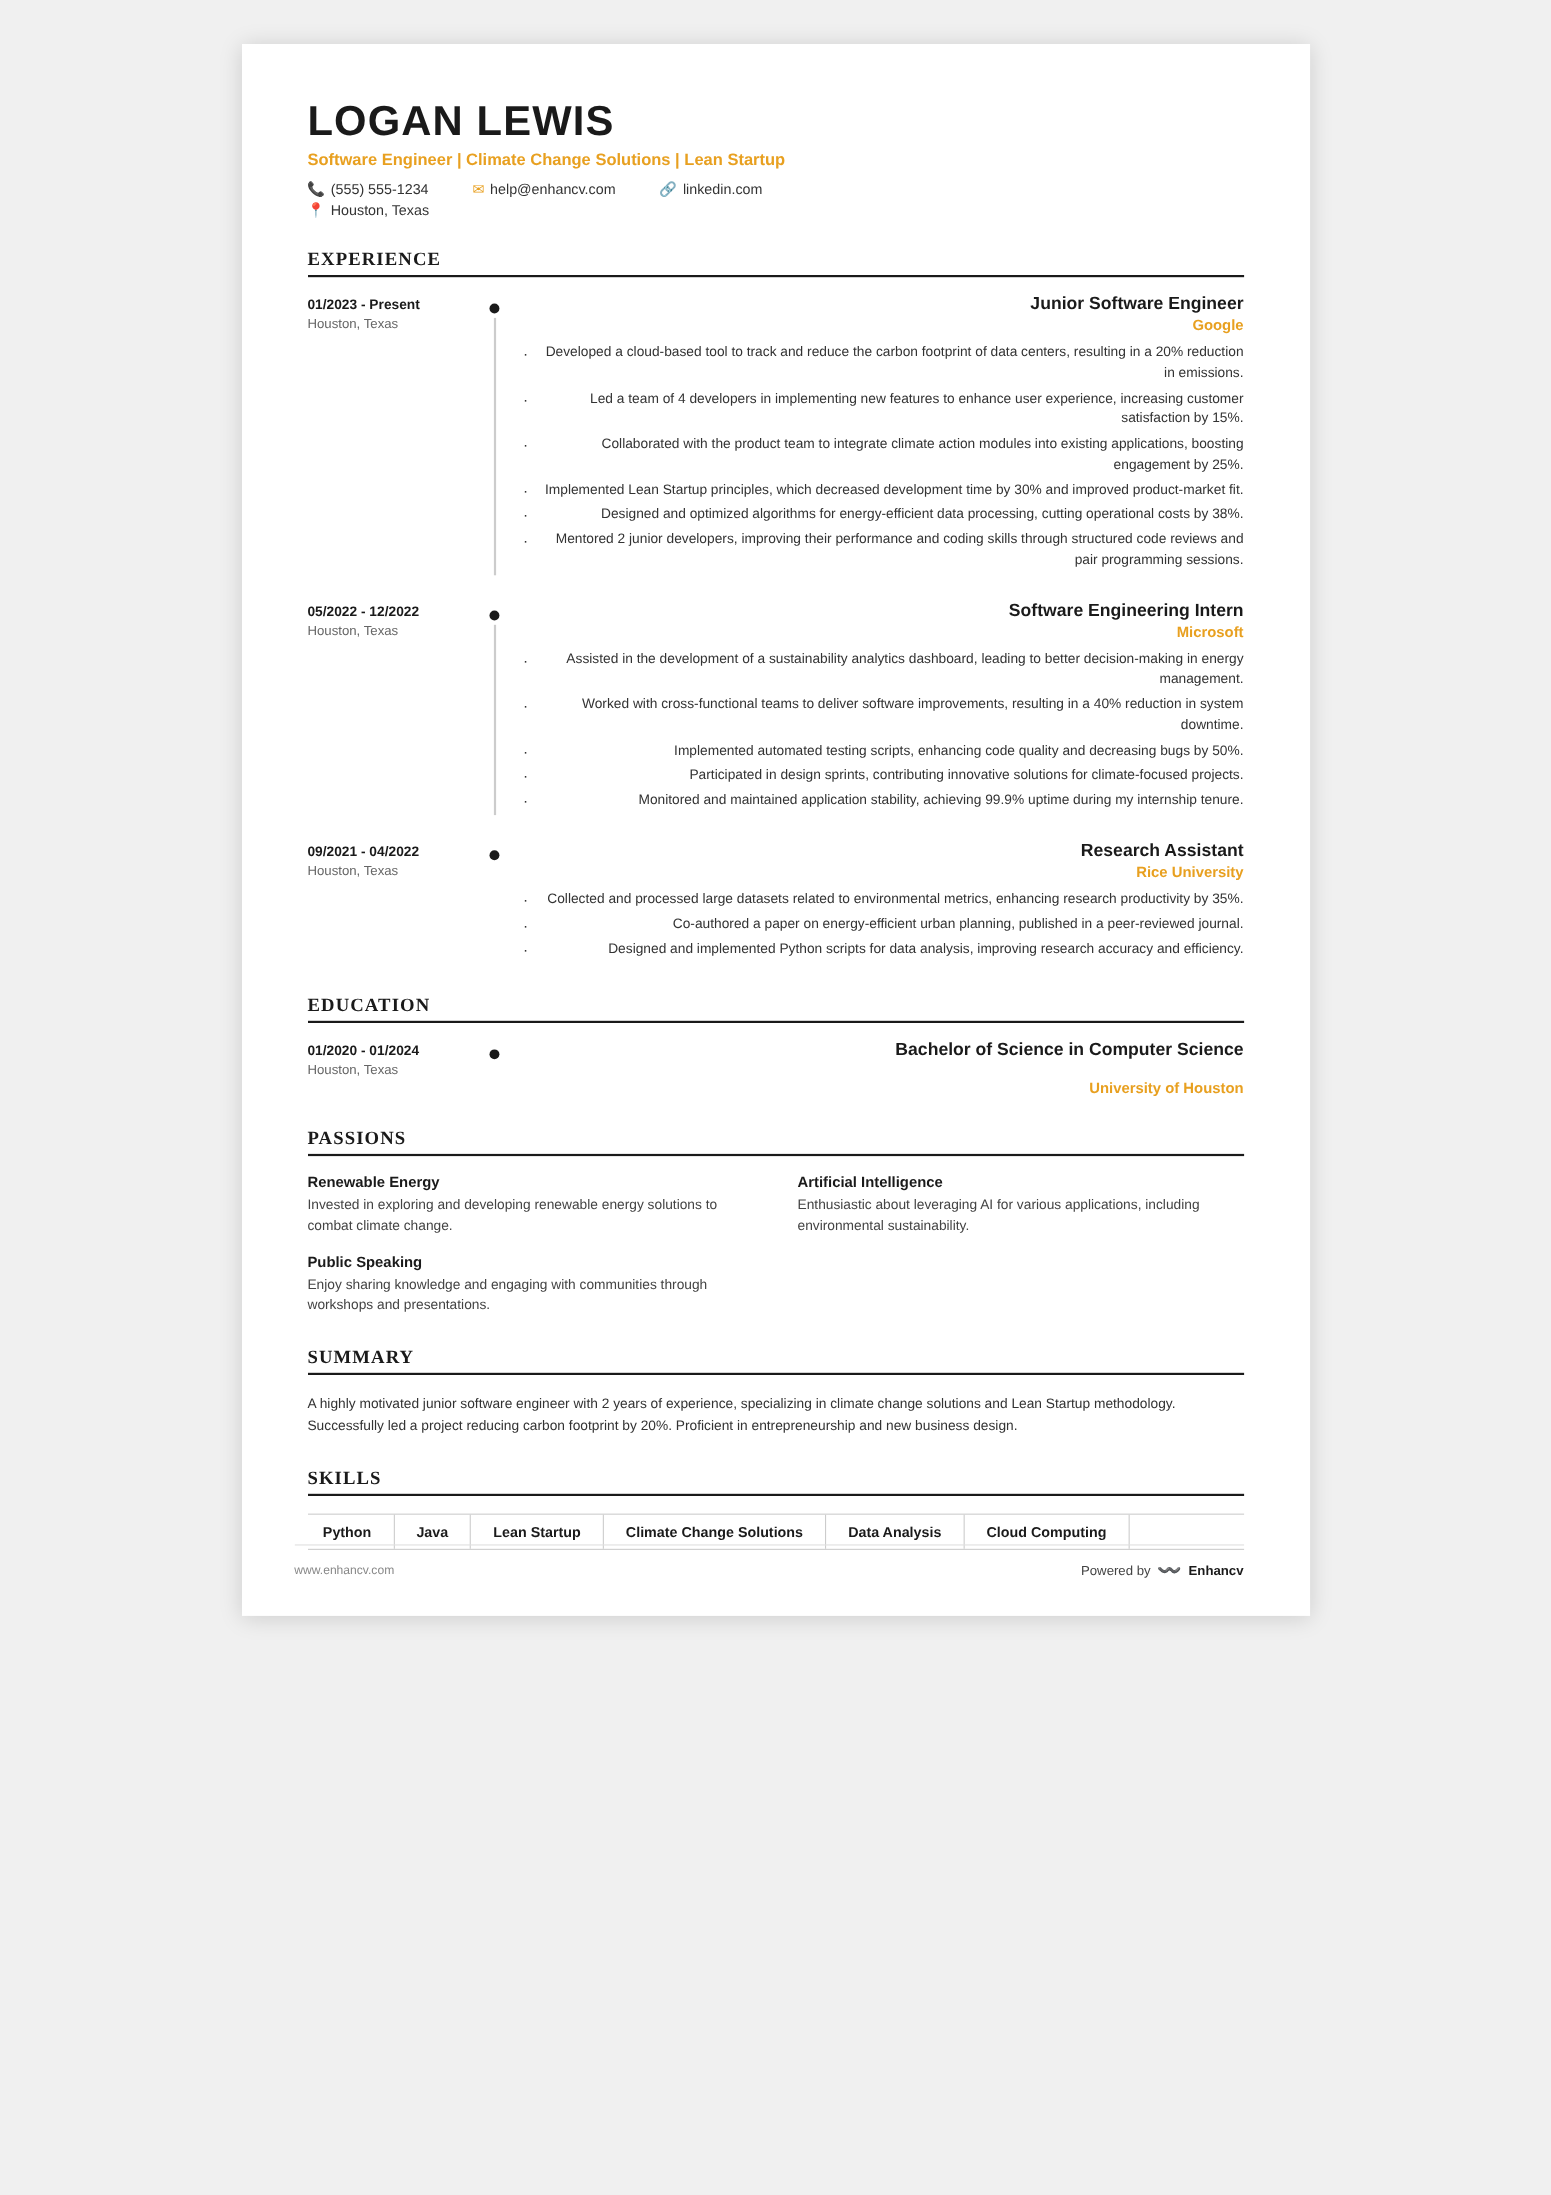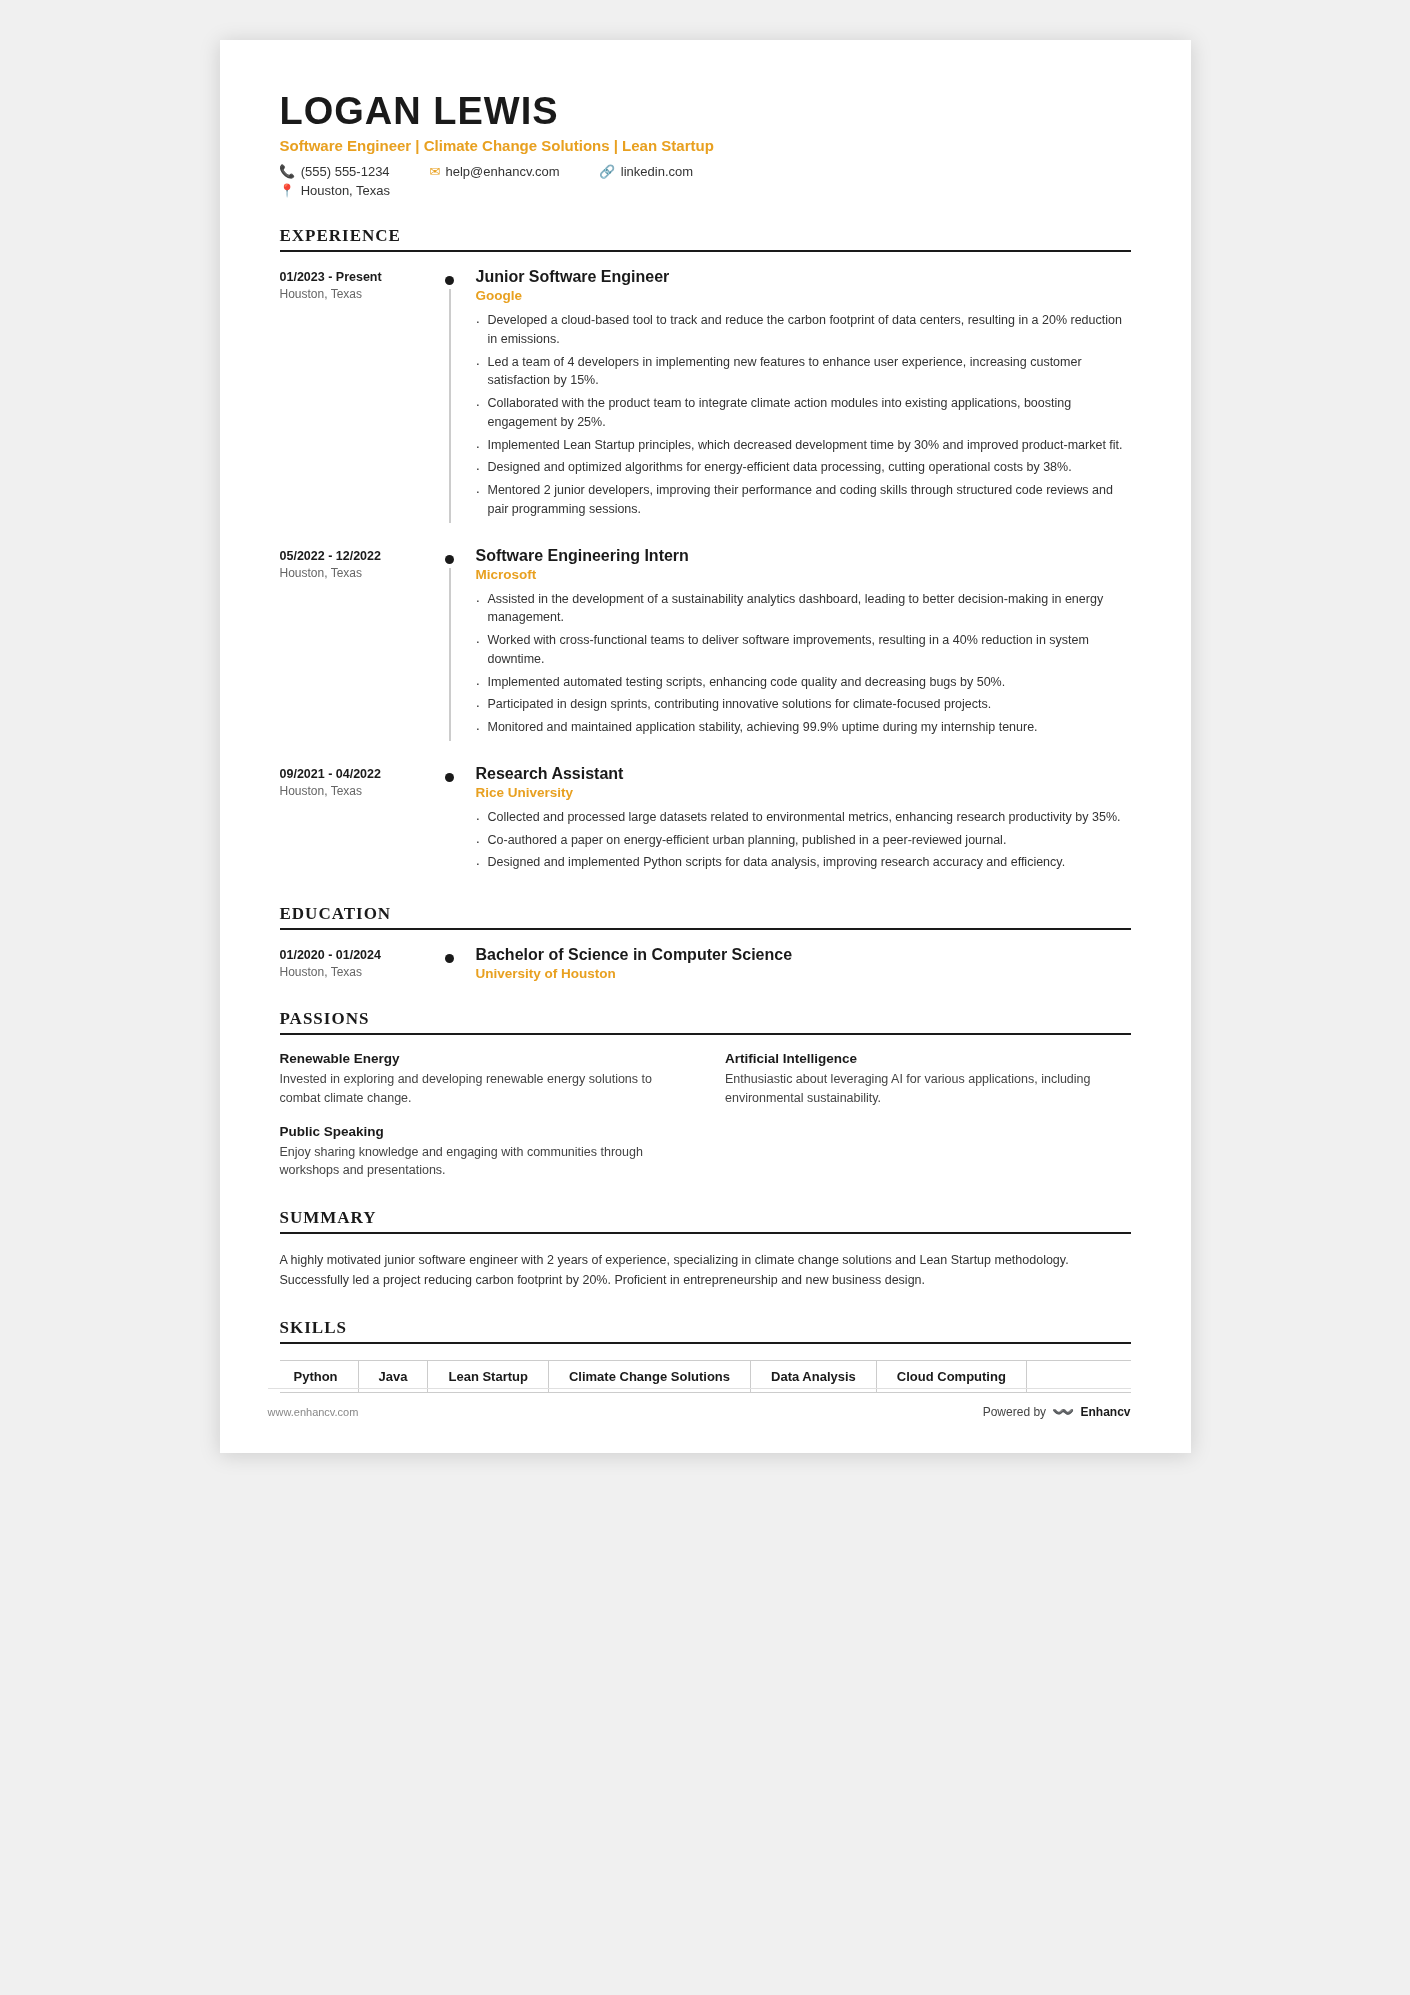--- a/index.html
+++ b/index.html
@@ -114,20 +114,21 @@
     }
     .exp-line {
       width: 2px;
       flex: 1;
       background: #ccc;
       margin-top: 4px;
     }
     .exp-content {
       flex: 1;
       padding-left: 16px;
+      text-align: right;
     }
     .exp-title {
       font-size: 16px;
       font-weight: 700;
       color: #1a1a1a;
       margin-bottom: 2px;
     }
     .exp-company {
       font-size: 13.5px;
       font-weight: 700;
@@ -151,21 +152,21 @@
       position: absolute;
       left: 0;
       color: #333;
       font-size: 14px;
     }
     
     .edu-title {
       font-size: 16px;
       font-weight: 700;
       color: #1a1a1a;
-      margin-bottom: 2px;
+      margin-bottom: 18px;
     }
     .edu-school {
       font-size: 13.5px;
       font-weight: 700;
       color: #e8a020;
     }
     
     .passions-grid {
       display: grid;
       grid-template-columns: 1fr 1fr;

